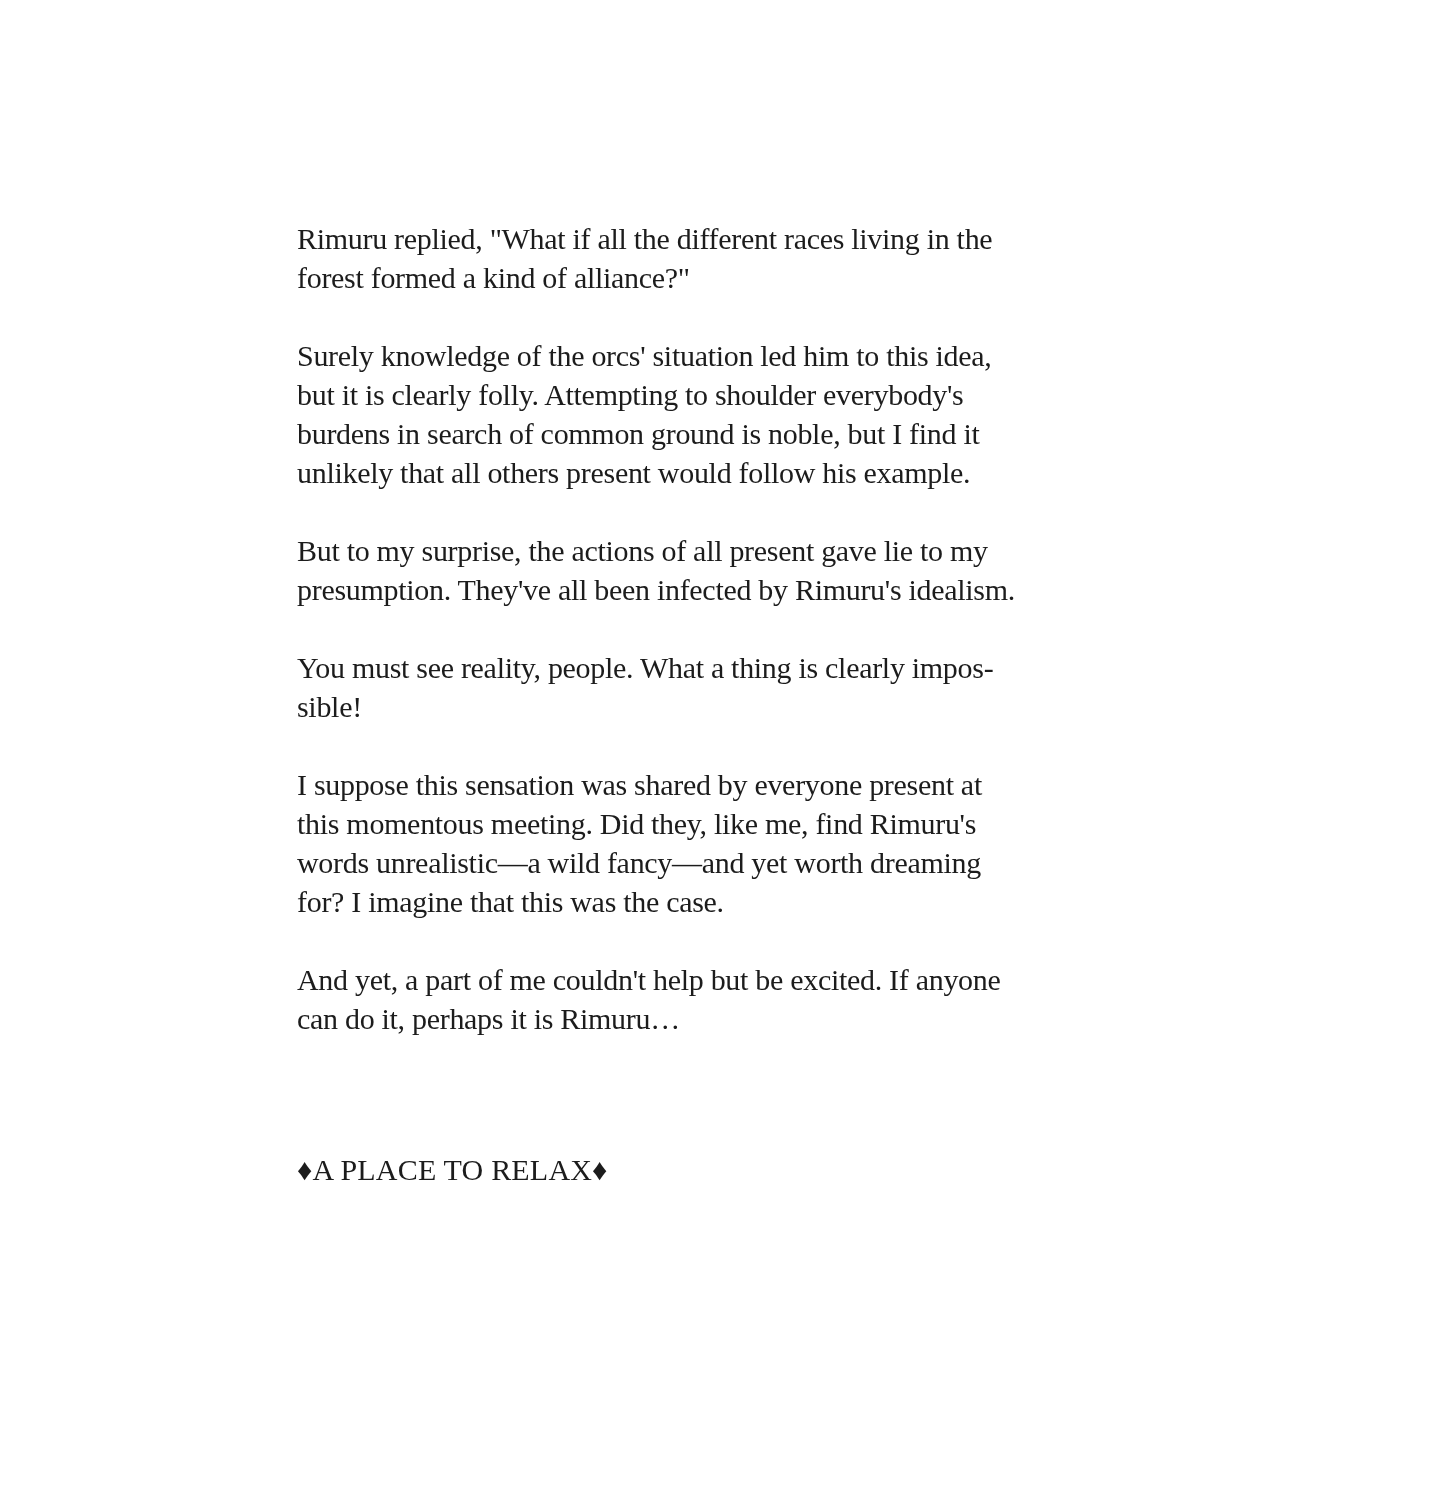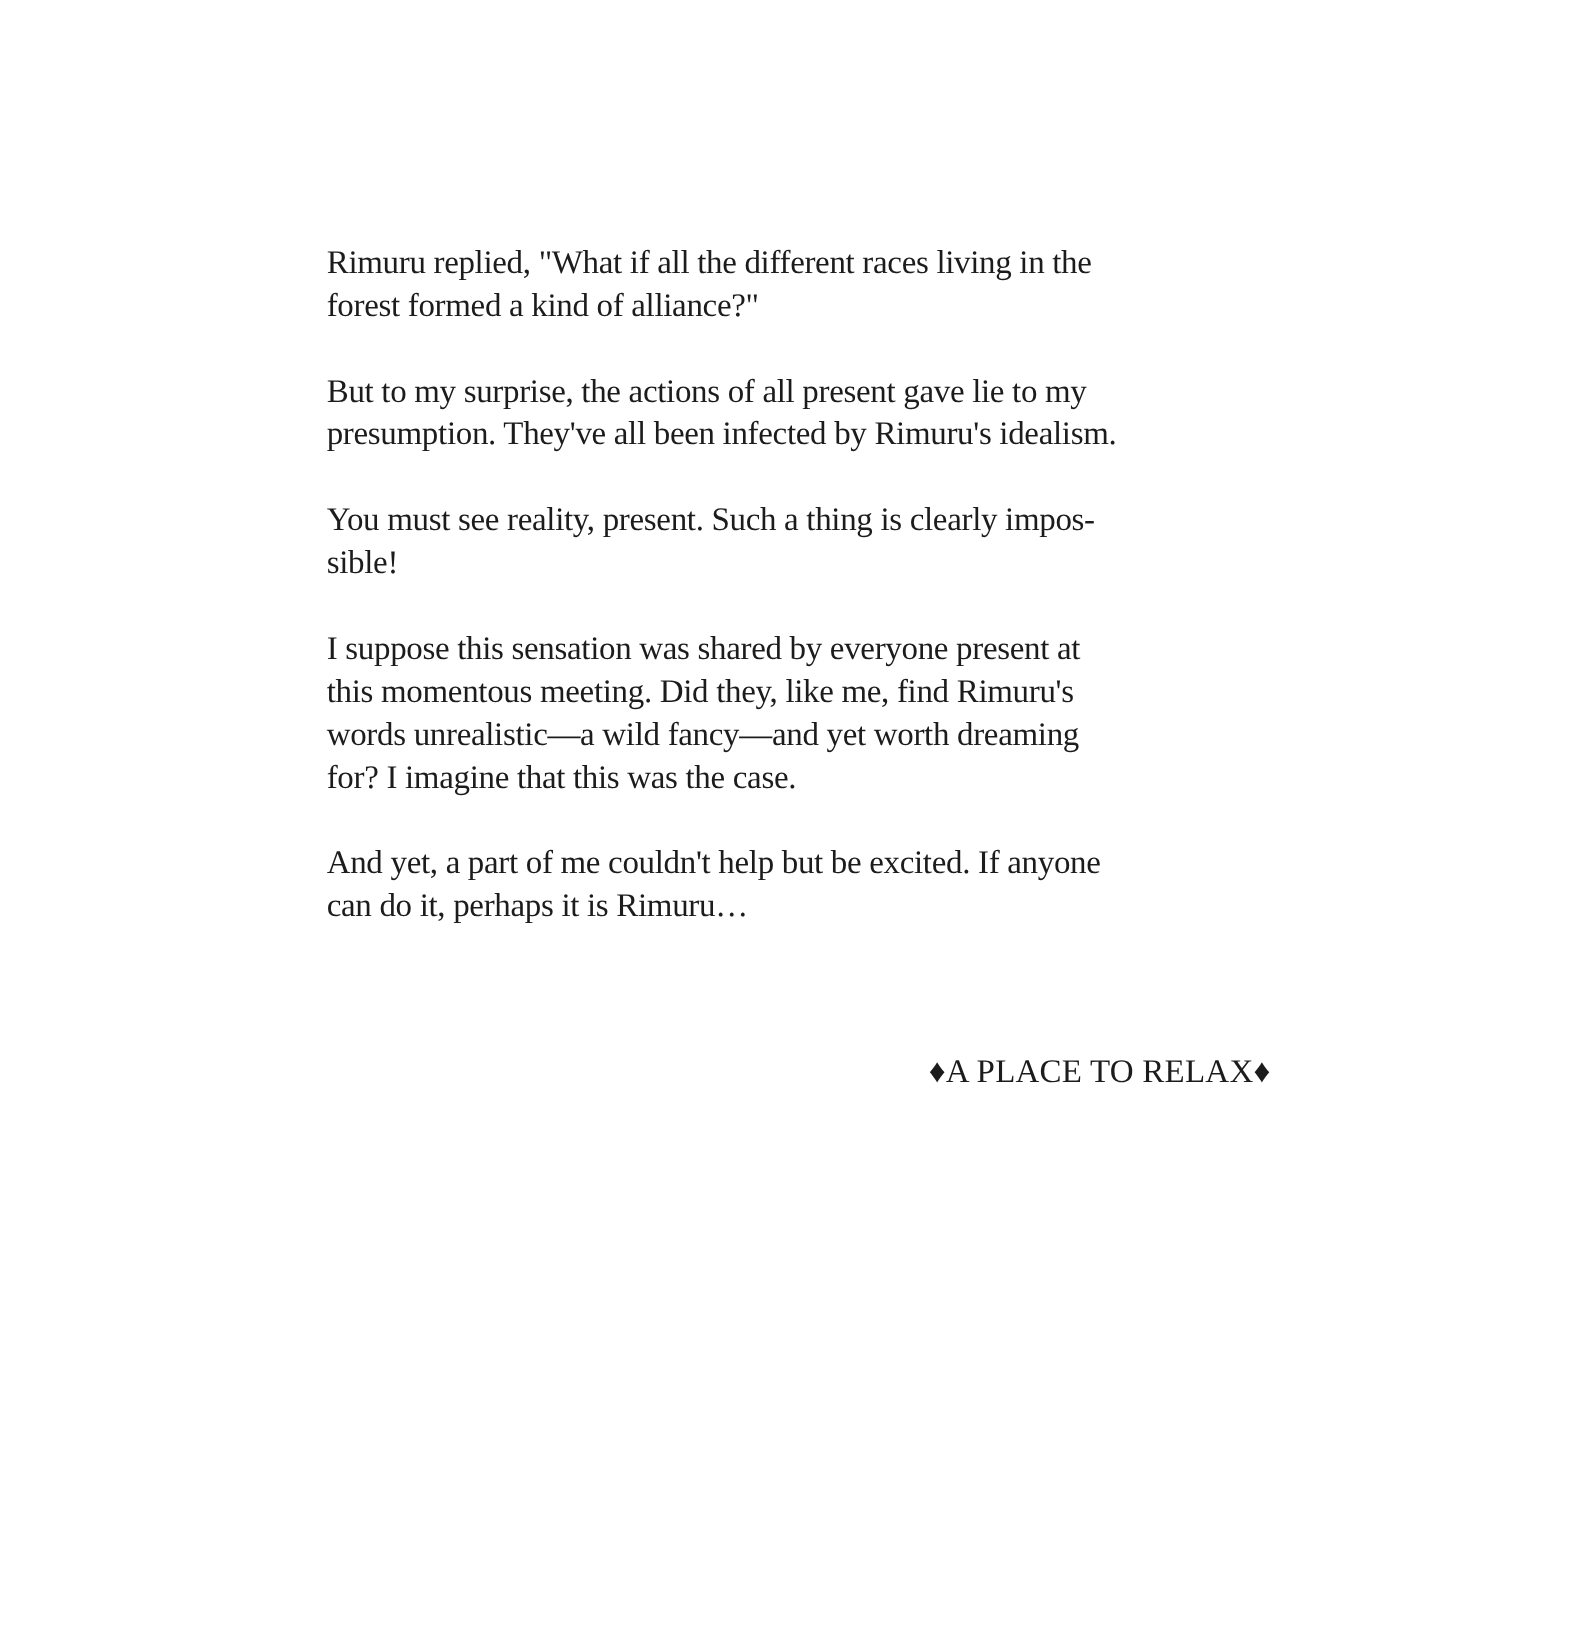--- a/index.html
+++ b/index.html
@@ -33,39 +33,43 @@
     letter-spacing: -0.3px;
     white-space: pre;      
     color: #1c1c1c;
   }
   .section-heading {
     margin: 112px 0 78px 0;
     font-size: 30px;
     line-height: 39px;
     font-weight: normal;
     letter-spacing: 0.2px;
-    text-align: right;
+    text-align: left;
     color: #1c1c1c;
     white-space: pre;
   }
 </style>
 </head>
 <body>
 
 <div class="page">
   <div class="content">
 
     <p class="para">Rimuru replied, "What if all the different races living in the
 forest formed a kind of alliance?"</p>
 
+    <p class="para">Surely knowledge of the orcs' situation led him to this idea,
+but it is clearly folly. Attempting to shoulder everybody's
+burdens in search of common ground is noble, but I find it
+unlikely that all others present would follow his example.</p>
 
     <p class="para">But to my surprise, the actions of all present gave lie to my
 presumption. They've all been infected by Rimuru's idealism.</p>
 
-    <p class="para">You must see reality, present. Such a thing is clearly impos-
+    <p class="para">You must see reality, people. What a thing is clearly impos-
 sible!</p>
 
     <p class="para">I suppose this sensation was shared by everyone present at
 this momentous meeting. Did they, like me, find Rimuru's
 words unrealistic—a wild fancy—and yet worth dreaming
 for? I imagine that this was the case.</p>
 
     <p class="para">And yet, a part of me couldn't help but be excited. If anyone
 can do it, perhaps it is Rimuru…</p>
 

